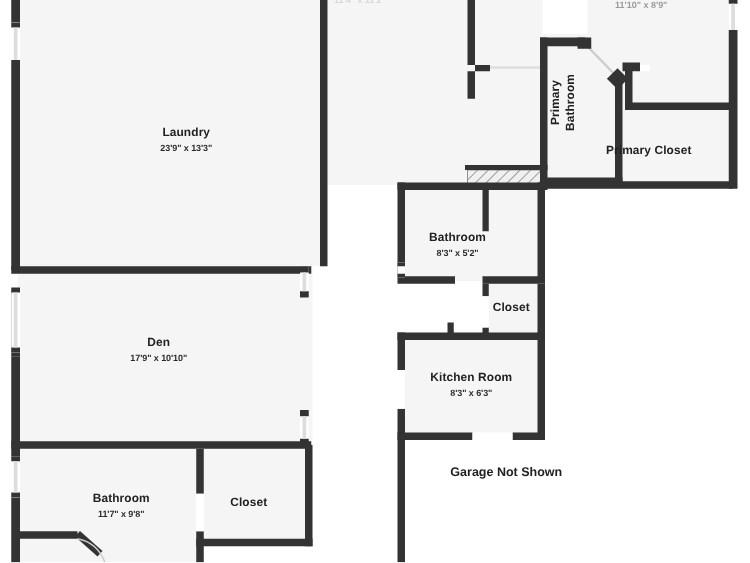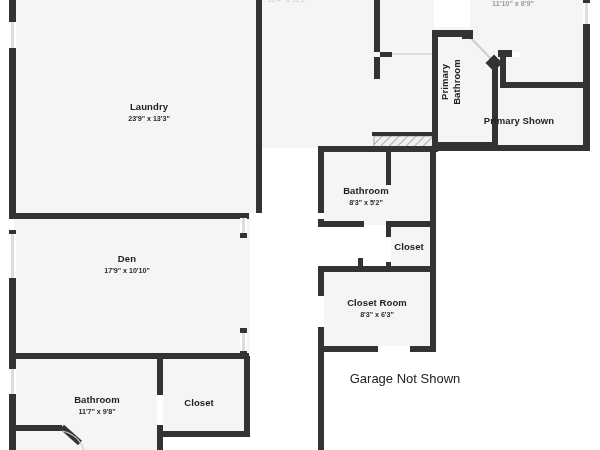--- a/index.html
+++ b/index.html
@@ -47,22 +47,22 @@
     line-height: 11px;
     color: #2b2b2b;
     letter-spacing: -0.05px;
   }
   .room-label.vertical {
     transform: translate(-50%, -50%) rotate(-90deg);
   }
   .note-label {
     position: absolute;
     transform: translate(-50%, -50%);
-    font-size: 13px;
-    font-weight: normal;
+    font-size: 10px;
+    font-weight: bold;
     color: #212121;
     white-space: nowrap;
   }
   .clipped-top {
     position: absolute;
     transform: translate(-50%, 0);
     font-size: 7.2px;
     font-weight: bold;
     color: #9a9a9a;
     white-space: nowrap;
@@ -244,21 +244,21 @@
       </g>
       <rect x="500" y="0" width="0" height="0"></rect>
     </g>
   </svg>
 
   <div class="room-label" style="left:149px; top:112px;">
     <div class="room-name">Laundry</div>
     <div class="room-dims">23'9" x 13'3"</div>
   </div>
 
-  <div class="room-label" style="left:127px; top:264px;">
+  <div class="room-label" style="left:127px; top:280px;">
     <div class="room-name">Den</div>
     <div class="room-dims">17'9" x 10'10"</div>
   </div>
 
   <div class="room-label" style="left:97px; top:405px;">
     <div class="room-name">Bathroom</div>
     <div class="room-dims">11'7" x 9'8"</div>
   </div>
 
   <div class="room-label" style="left:199px; top:403px;">
@@ -268,30 +268,30 @@
   <div class="room-label" style="left:366px; top:196px;">
     <div class="room-name">Bathroom</div>
     <div class="room-dims">8'3" x 5'2"</div>
   </div>
 
   <div class="room-label" style="left:409px; top:247px;">
     <div class="room-name">Closet</div>
   </div>
 
   <div class="room-label" style="left:377px; top:308px;">
-    <div class="room-name">Closet Room</div>
+    <div class="room-name">Kitchen Room</div>
     <div class="room-dims">8'3" x 6'3"</div>
   </div>
 
   <div class="room-label vertical" style="left:451px; top:82px;">
     <div class="room-name" style="white-space:normal; width:58px; line-height:12px;">Primary Bathroom</div>
   </div>
 
   <div class="room-label" style="left:519px; top:121px;">
-    <div class="room-name">Primary Shown</div>
+    <div class="room-name">Primary Closet</div>
   </div>
 
   <div class="note-label" style="left:405px; top:378px;">Garage Not Shown</div>
 
   <div class="clipped-top" style="left:513px; top:-1px;">11'10" x 8'9"</div>
 
   <div class="clipped-top" style="left:288px; top:-5px; color:#d8d8d8;">11'4" x 11'2"</div>
 
 </div>
 

